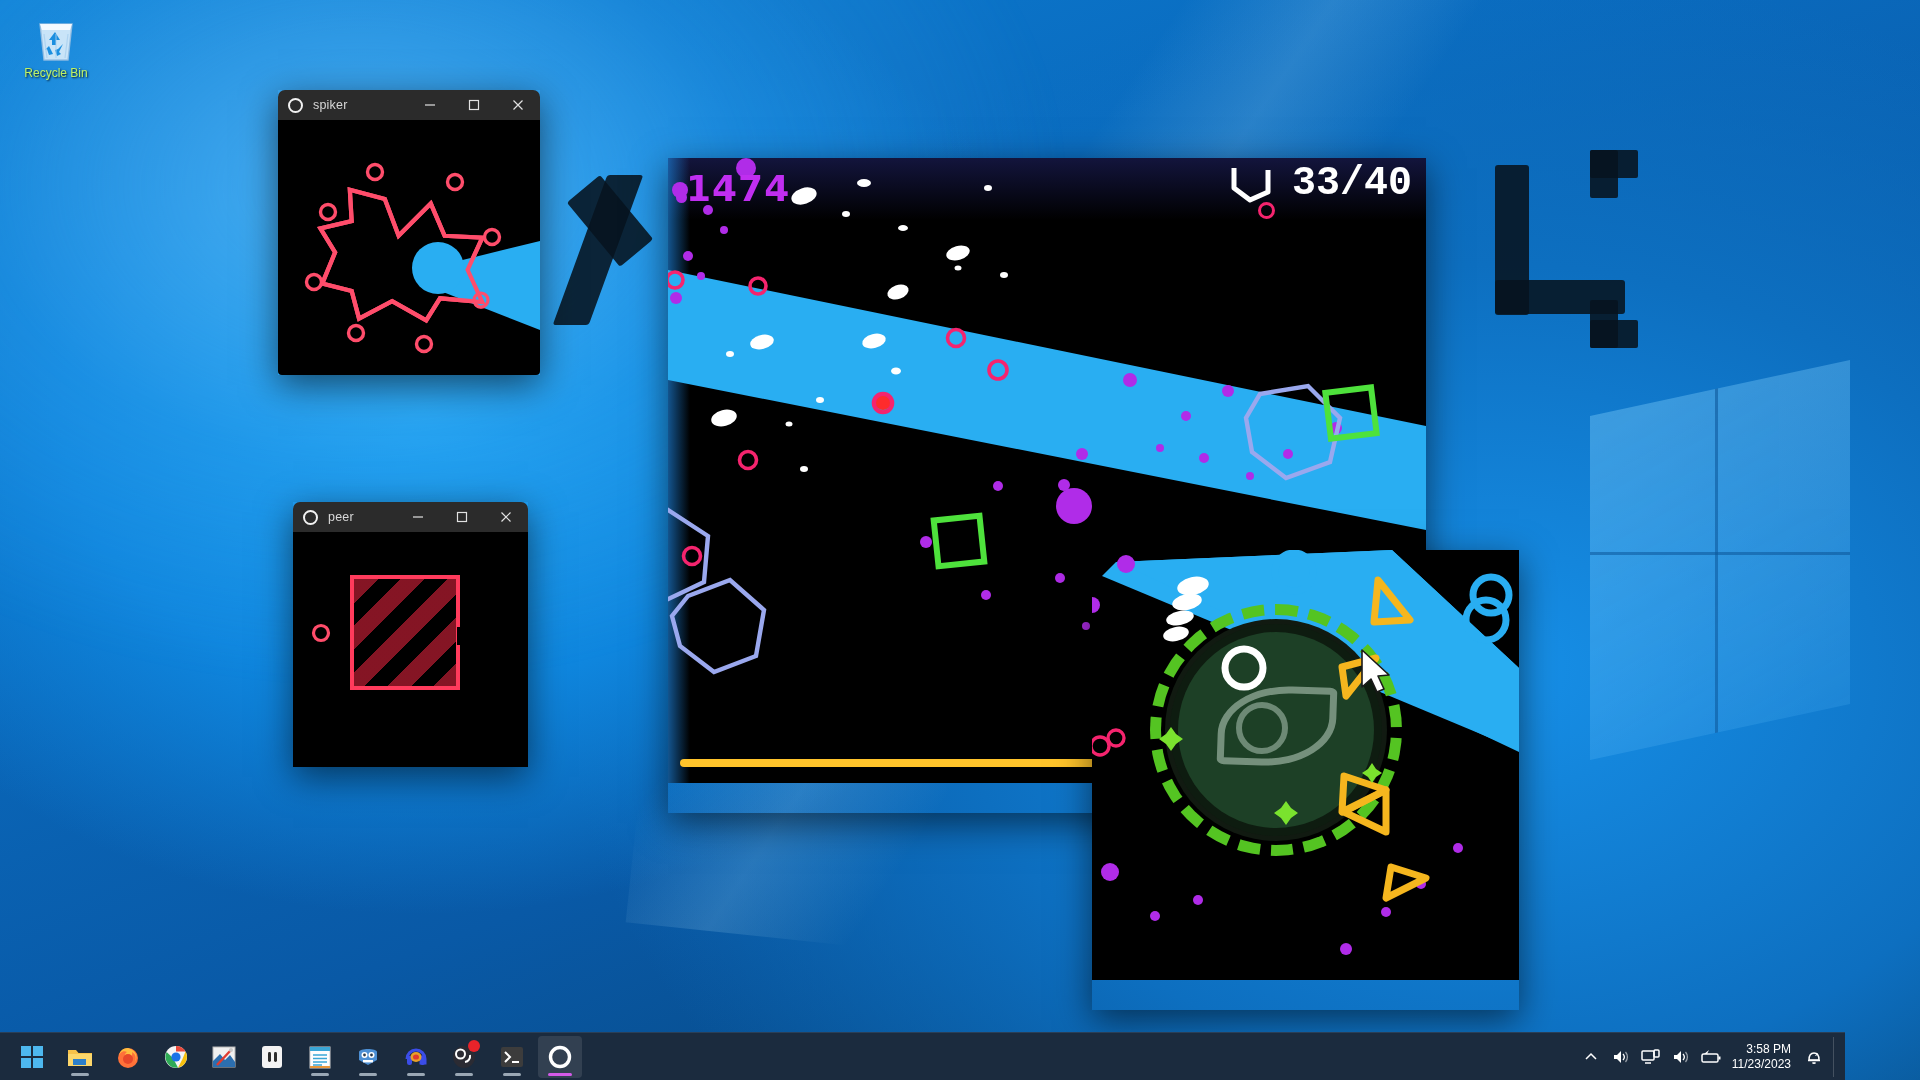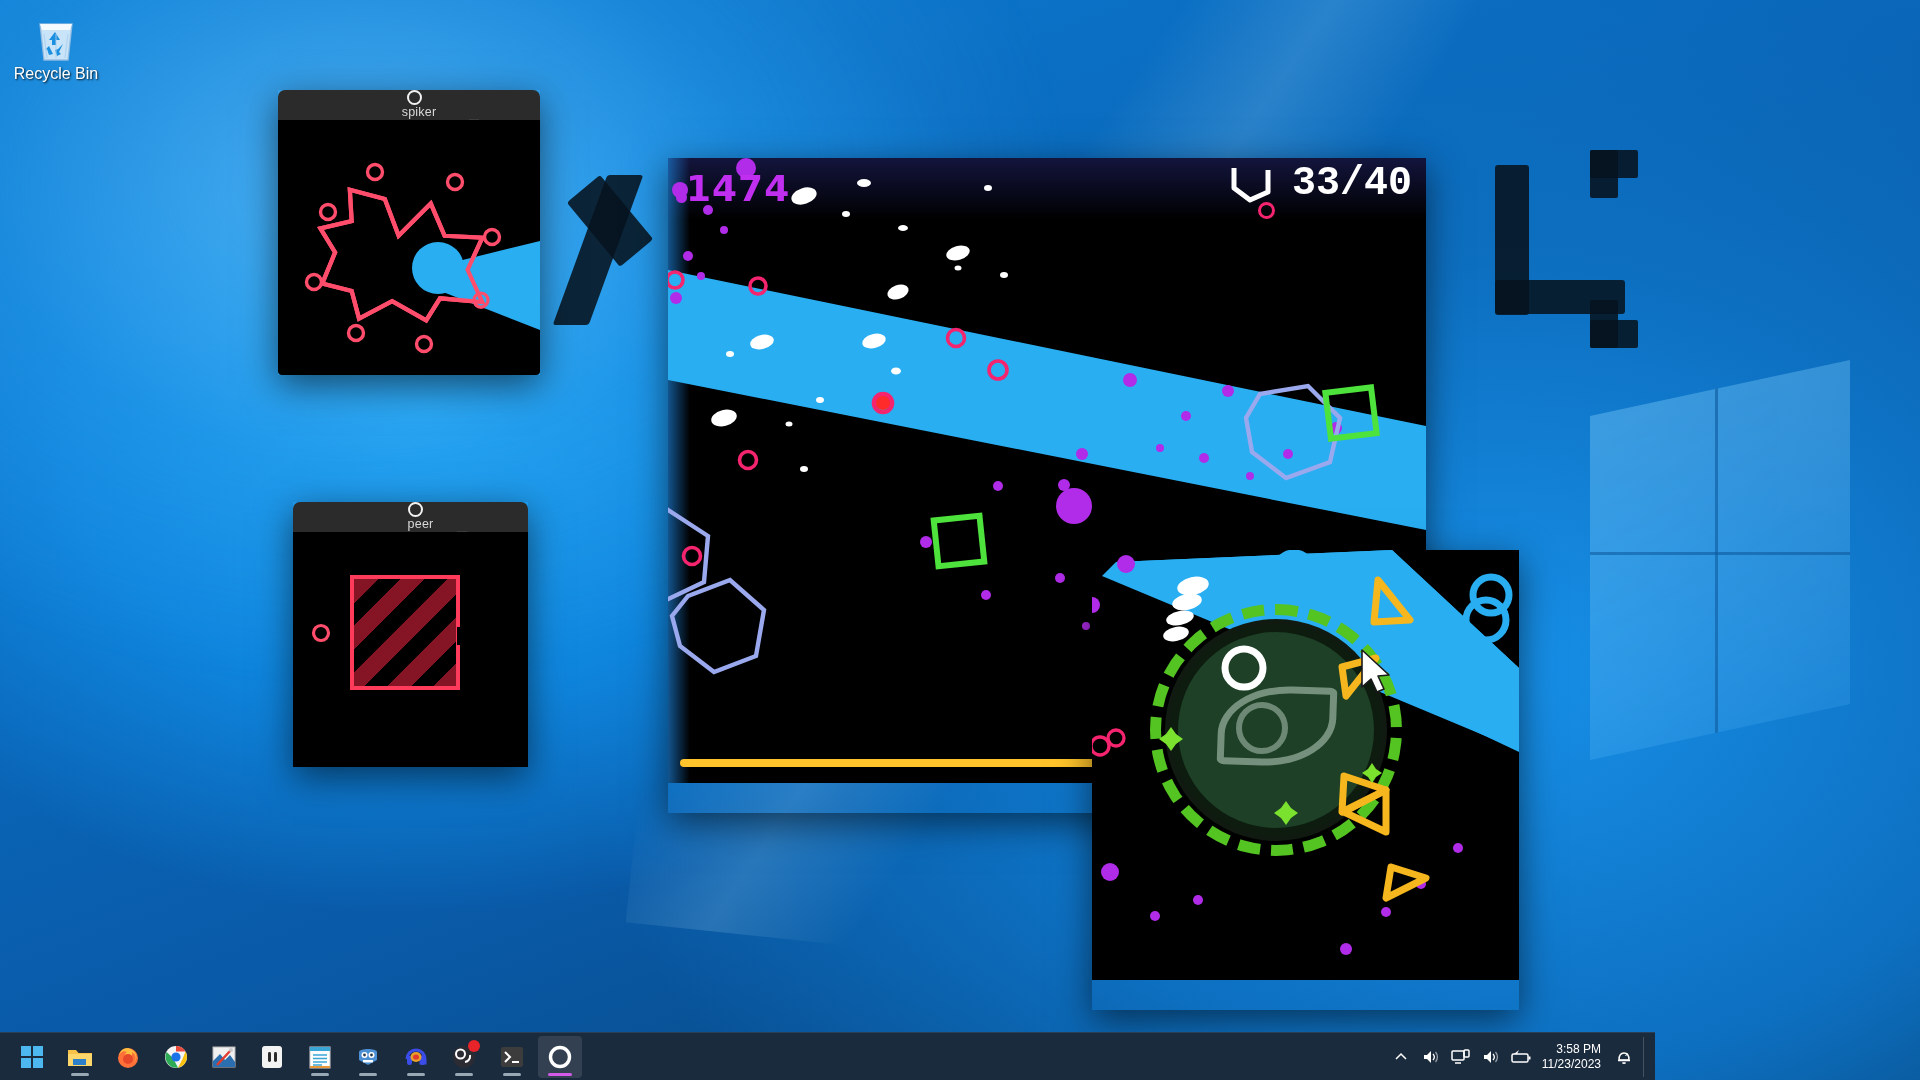--- a/index.html
+++ b/index.html
@@ -47,30 +47,30 @@
     opacity:.72;
   }
   #wflag .seam { position:absolute; background:rgba(10,70,130,.55); }
 
   
   #recycle-bin {
     position:absolute; left:8px; top:14px; width:96px; height:84px;
     display:flex; flex-direction:column; align-items:center; gap:3px;
   }
   #recycle-bin .label {
-    color:#ffffff; font-size:16px; text-align:center; line-height:13px;
+    color:#bef264; font-size:12px; text-align:center; line-height:13px;
     text-shadow:1px 1px 2px rgba(0,0,0,.85);
   }
 
   
   .win { position:absolute; box-shadow:0 10px 34px rgba(0,0,0,.55); }
   .titlebar {
     height:30px; background:#2b2b2b; display:flex; align-items:center;
     border-top-left-radius:7px; border-top-right-radius:7px;
-    padding-left:10px; position:relative;flex-direction:column;
+    padding-left:10px; position:relative;
   }
   .titlebar .tico {
     width:15px; height:15px; border:2.2px solid #f2f2f2; border-radius:50%;
     flex:0 0 auto;
   }
   .titlebar .ttext {
     margin-left:10px; color:#d8d8d8; font-size:12.5px; letter-spacing:.2px;
   }
   .wbtns { margin-left:auto; display:flex; height:100%; }
   .wbtn {
@@ -138,21 +138,21 @@
     position:absolute; left:144px; top:152px; width:52px; height:52px;
     border-radius:50%; border:6px solid rgba(190,210,195,.5);
   }
   #dash-ring {
     position:absolute; left:58px; top:54px; width:252px; height:252px;
     border-radius:50%; border:11px dashed #54c422;
   }
 
   
   #taskbar {
-    position:absolute; left:0; bottom:0; width:1655px; height:48px;
+    position:absolute; left:0; bottom:0; width:1845px; height:48px;
     background:#1b2b3e; border-top:1px solid #2a3f57;
     display:flex; align-items:center;
   }
   #tb-left { display:flex; align-items:center; padding-left:10px; gap:4px; }
   .tb-item {
     width:44px; height:42px; position:relative;
     display:flex; align-items:center; justify-content:center; border-radius:4px;
   }
   .tb-item.active { background:rgba(255,255,255,.10); }
   .tb-underline {

